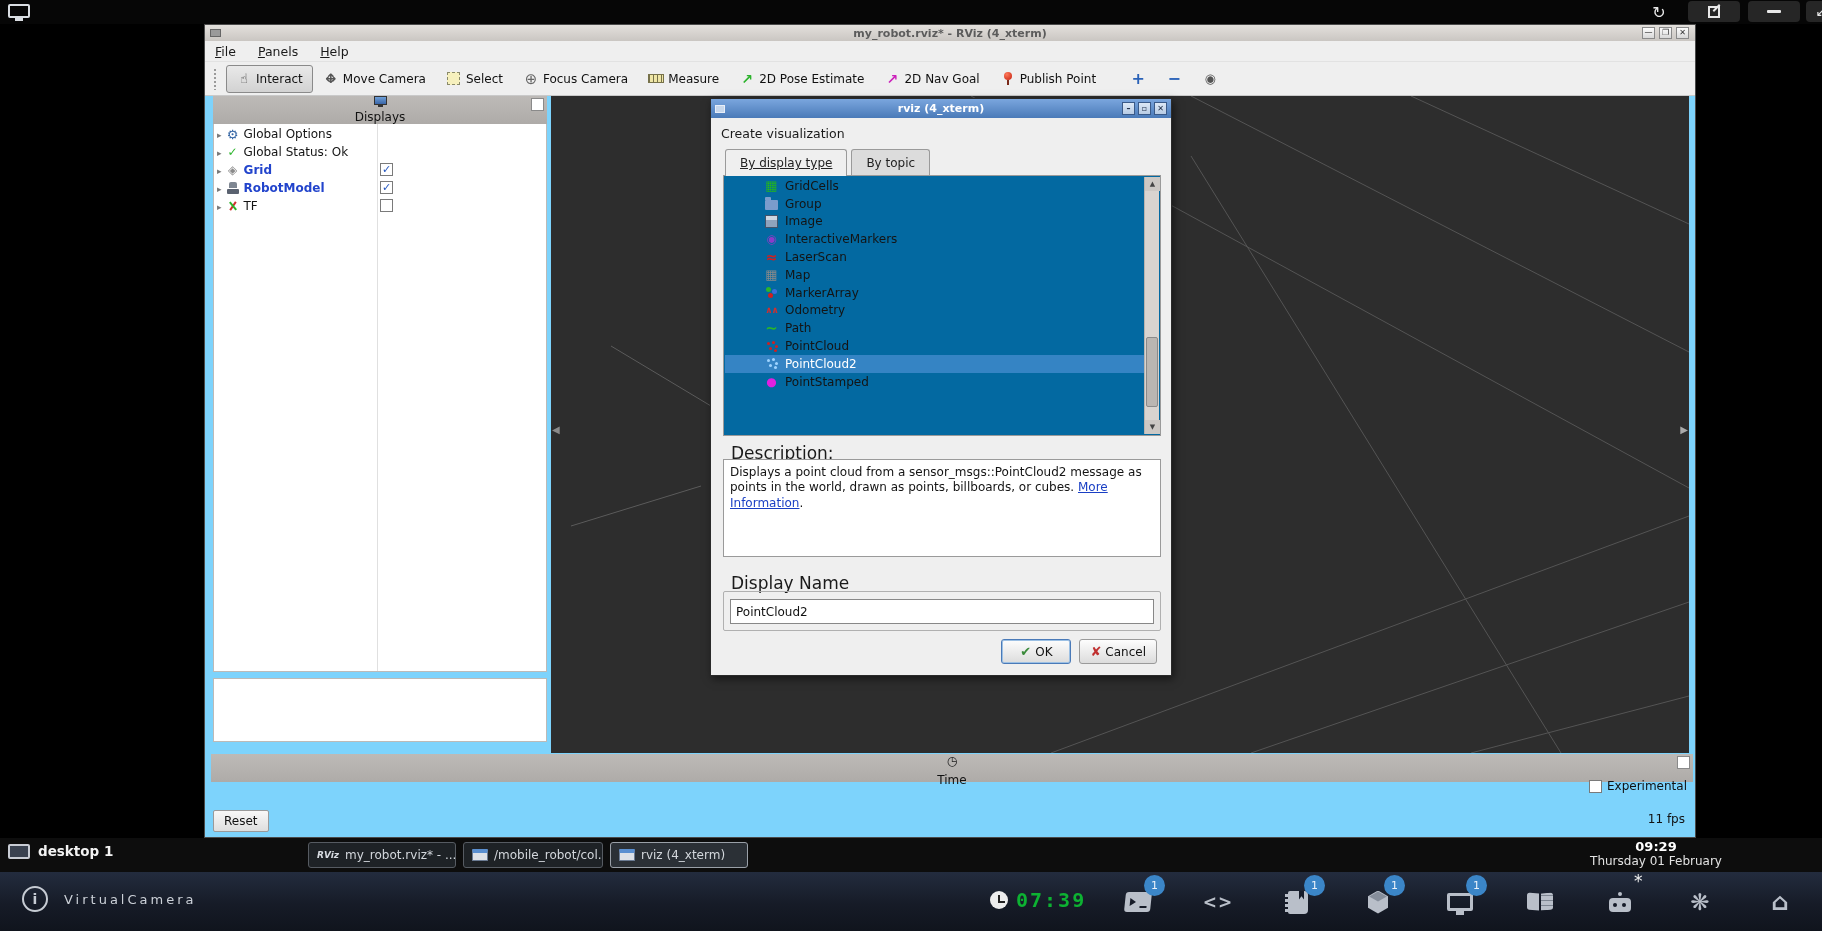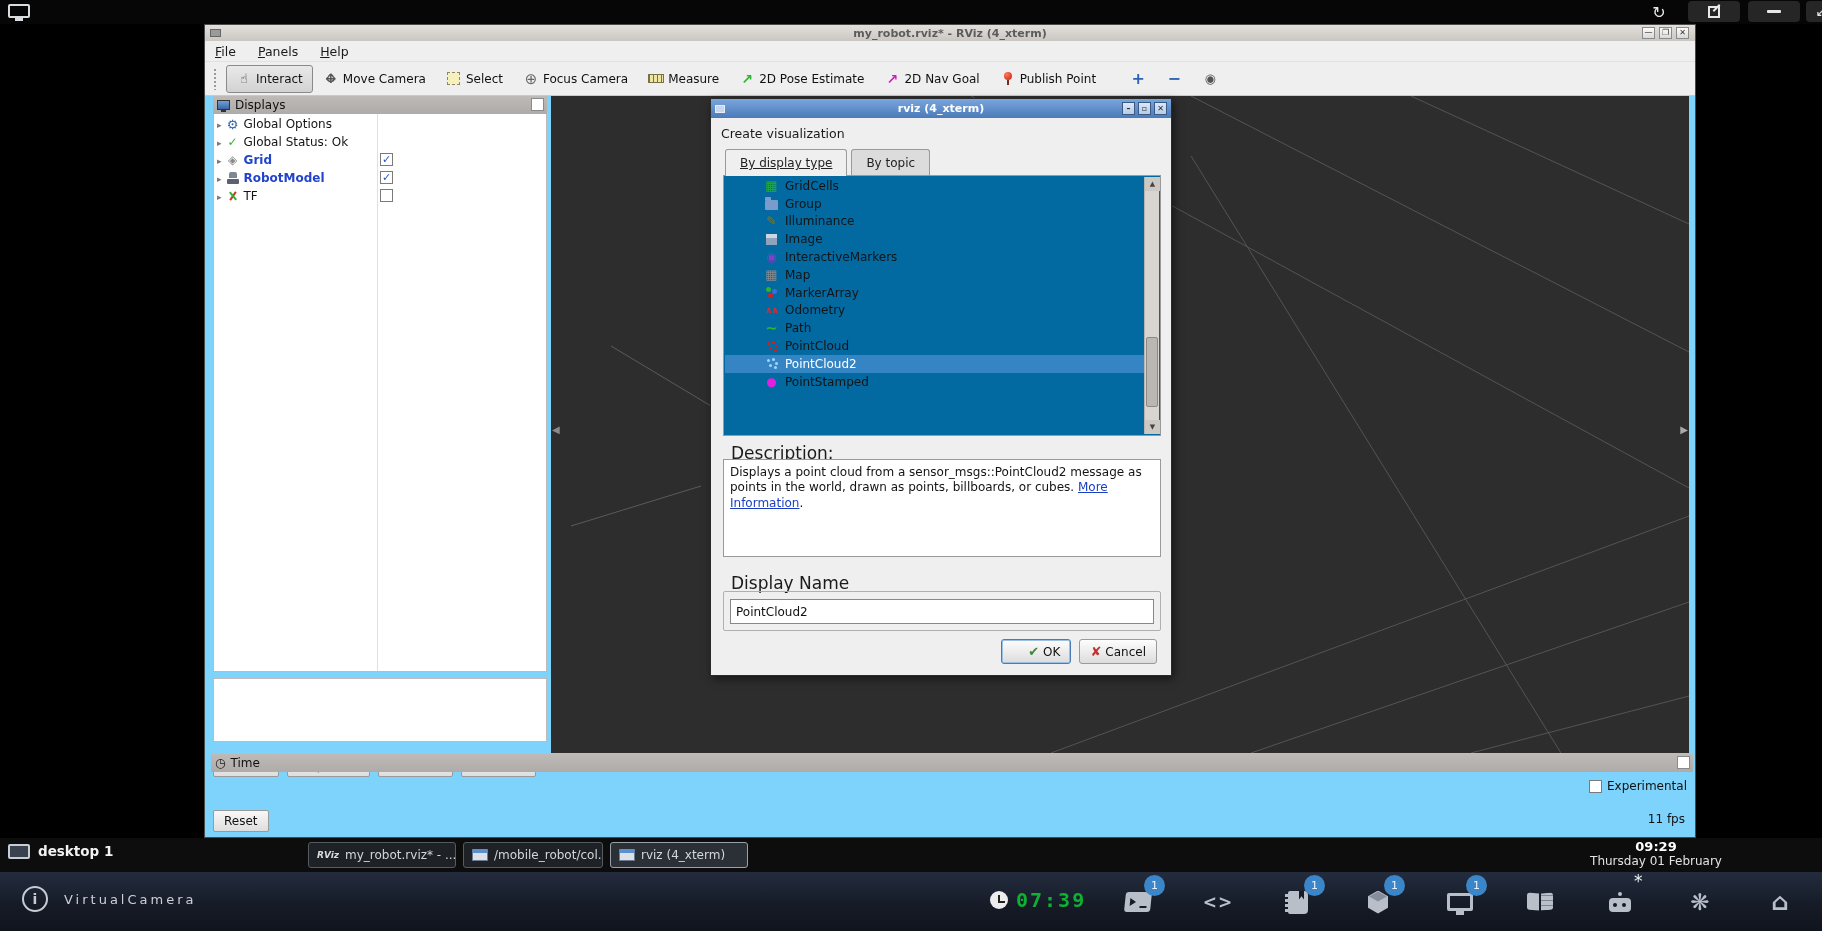--- a/index.html
+++ b/index.html
@@ -60,22 +60,22 @@
   .ti-pin::before { content:""; width:8px; height:8px; border-radius:50%;
                     background:radial-gradient(circle at 35% 30%, #ff7a5a, #c41f0e); }
   .ti-pin::after { content:""; width:2px; height:5px; background:#7a2a1a; }
   .ti-plus::before { content:"+"; color:#2a62b8; font-weight:bold; font-size:16px; }
   .ti-minus::before { content:"\2212"; color:#2a62b8; font-weight:bold; font-size:16px; }
   .ti-record::before { content:"\25C9"; color:#555; font-size:13px; }
   .tspace { width:14px; }
 
   
   #displays { left:8px; top:71px; width:334px; height:681px; display:flex; flex-direction:column; }
-  .phead { height:18px; background:linear-gradient(#bdbab7,#aeaba8); display:flex; align-items:center;
-           padding:0 4px; gap:5px; font-size:12px; color:#111; position:relative; }
+  .phead { height:28px; background:linear-gradient(#bdbab7,#aeaba8); display:flex; align-items:center;
+           padding:0 4px; gap:5px; font-size:12px; color:#111; position:relative;flex-direction:column; }
   .phead .float-box { position:absolute; right:3px; top:2px; width:13px; height:13px;
                       background:#fff; border:1px solid #8a8a8a; }
   .picon-monitor { width:13px; height:10px; border:1px solid #333;
                    background:linear-gradient(#6fa0d8,#3a66a8); position:relative; }
   .picon-monitor::after { content:""; position:absolute; left:3px; bottom:-3px; width:5px; height:2px; background:#333; }
   .picon-clock::before { content:"\25F7"; font-size:12px; color:#222; }
   .tree { flex:1 1 auto; background:#fff; border:1px solid #bdbab7; border-top:none; position:relative;
           padding-top:1px; }
   .tree .coldiv { position:absolute; left:163px; top:0; bottom:0; width:1px; background:#e0e0e0; }
   .trow { height:18px; display:flex; align-items:center; gap:4px; padding-left:3px; font-size:12px;
@@ -182,21 +182,21 @@
   .descframe { position:absolute; left:12px; top:360px; width:438px; height:98px; background:#fff;
                border:1px solid #9a9a9a; padding:5px 6px; font-size:12px; line-height:1.28;
                color:#141414; }
   .desclink { color:#1a3fc4; text-decoration:underline; }
   .nameframe { position:absolute; left:12px; top:492px; width:438px; height:40px;
                border:1px solid #b0b0b0; border-radius:2px; }
   .nameinput { position:absolute; left:6px; top:7px; width:424px; height:25px; background:#fff;
                border:1px solid #888; font-size:12px; color:#111; padding:0 5px;
                font-family:"DejaVu Sans", sans-serif; }
   .okrow { position:absolute; right:14px; top:540px; display:flex; gap:8px; }
-  .obtn { height:25px; min-width:70px; display:flex; align-items:center; justify-content:flex-end;
+  .obtn { height:25px; min-width:70px; display:flex; align-items:center; justify-content:center;
           gap:4px; font-size:12px; color:#111; border:1px solid #9a9a9a; border-radius:3px;
           background:linear-gradient(#fdfdfd,#dcdcdc); padding:0 10px; }
   .obtn.default { border:1px solid #4a7ab8; box-shadow:0 0 0 1px #9cc0e4 inset; }
   .okglyph::before { content:"\2714"; color:#3a8a3a; font-size:13px; }
   .cancelglyph::before { content:"\2718"; color:#c03030; font-size:13px; font-weight:bold; }
 
   
   #taskbar { left:0; top:838px; width:1822px; height:34px; background:#0d0d0d; z-index:40; }
   .deskitem { position:absolute; left:8px; top:5px; display:flex; align-items:center; gap:8px; }
   .deskicon { width:22px; height:15px; background:#3a4250; border:2px solid #c8ccd4; border-radius:2px; }
@@ -443,30 +443,30 @@
       <div class="dlist">
         <div class="li">
             <span class="lic ig-gridcells"></span>
             <span>GridCells</span>
           </div>
         <div class="li">
             <span class="lic ig-group"></span>
             <span>Group</span>
           </div>
         <div class="li">
-            <span class="lic ig-illum"></span>
-            <span>Illuminance</span>
-          </div>
-        <div class="li">
             <span class="lic ig-image"></span>
             <span>Image</span>
           </div>
         <div class="li">
             <span class="lic ig-imarker"></span>
             <span>InteractiveMarkers</span>
+          </div>
+        <div class="li">
+            <span class="lic ig-laser"></span>
+            <span>LaserScan</span>
           </div>
         <div class="li">
             <span class="lic ig-map"></span>
             <span>Map</span>
           </div>
         <div class="li">
             <span class="lic ig-markerarray"></span>
             <span>MarkerArray</span>
           </div>
         <div class="li">

